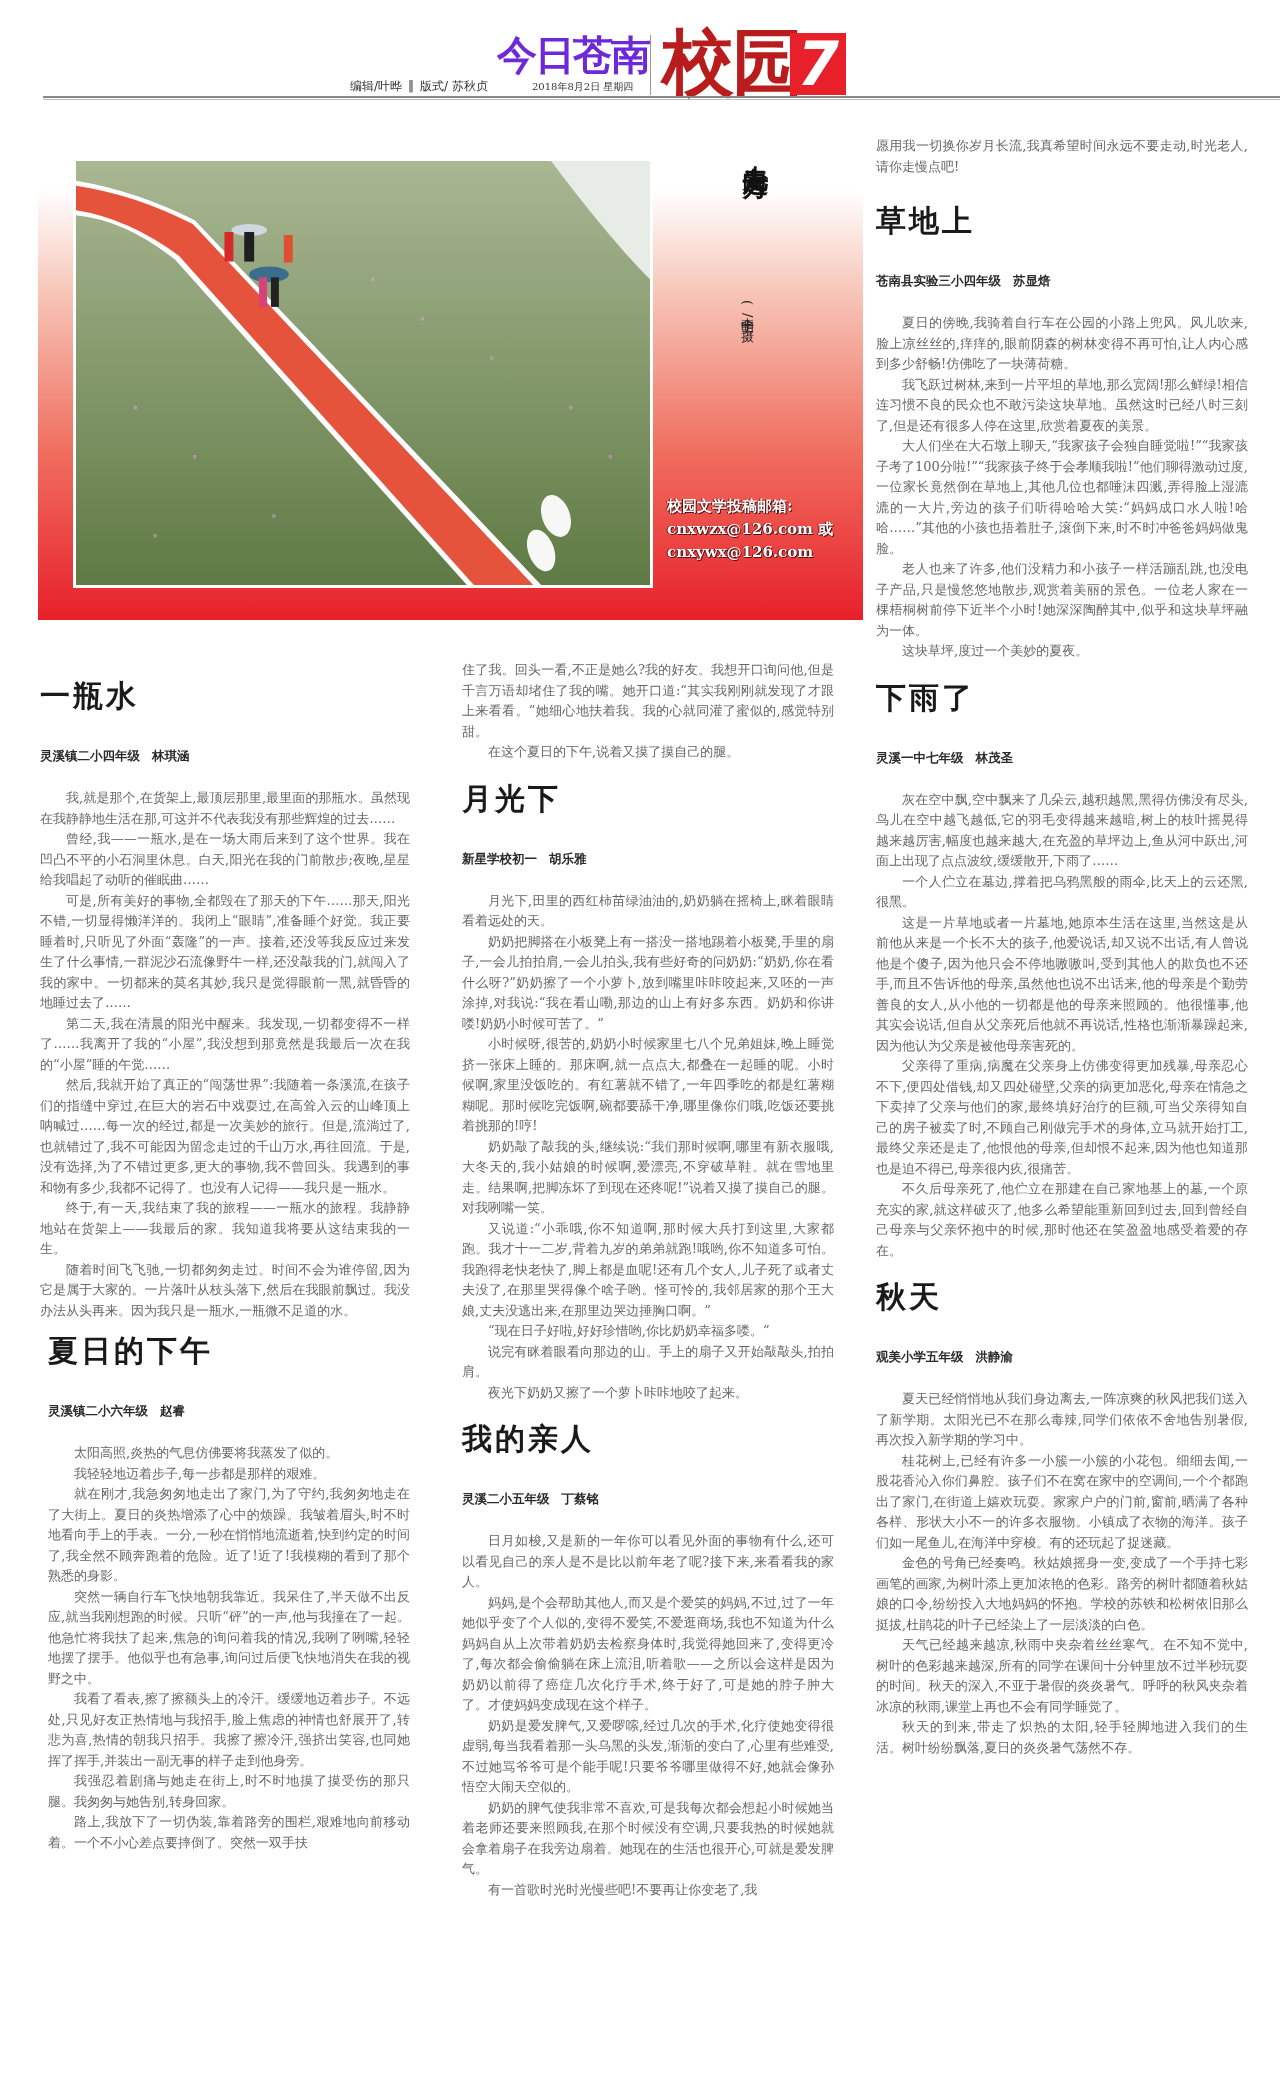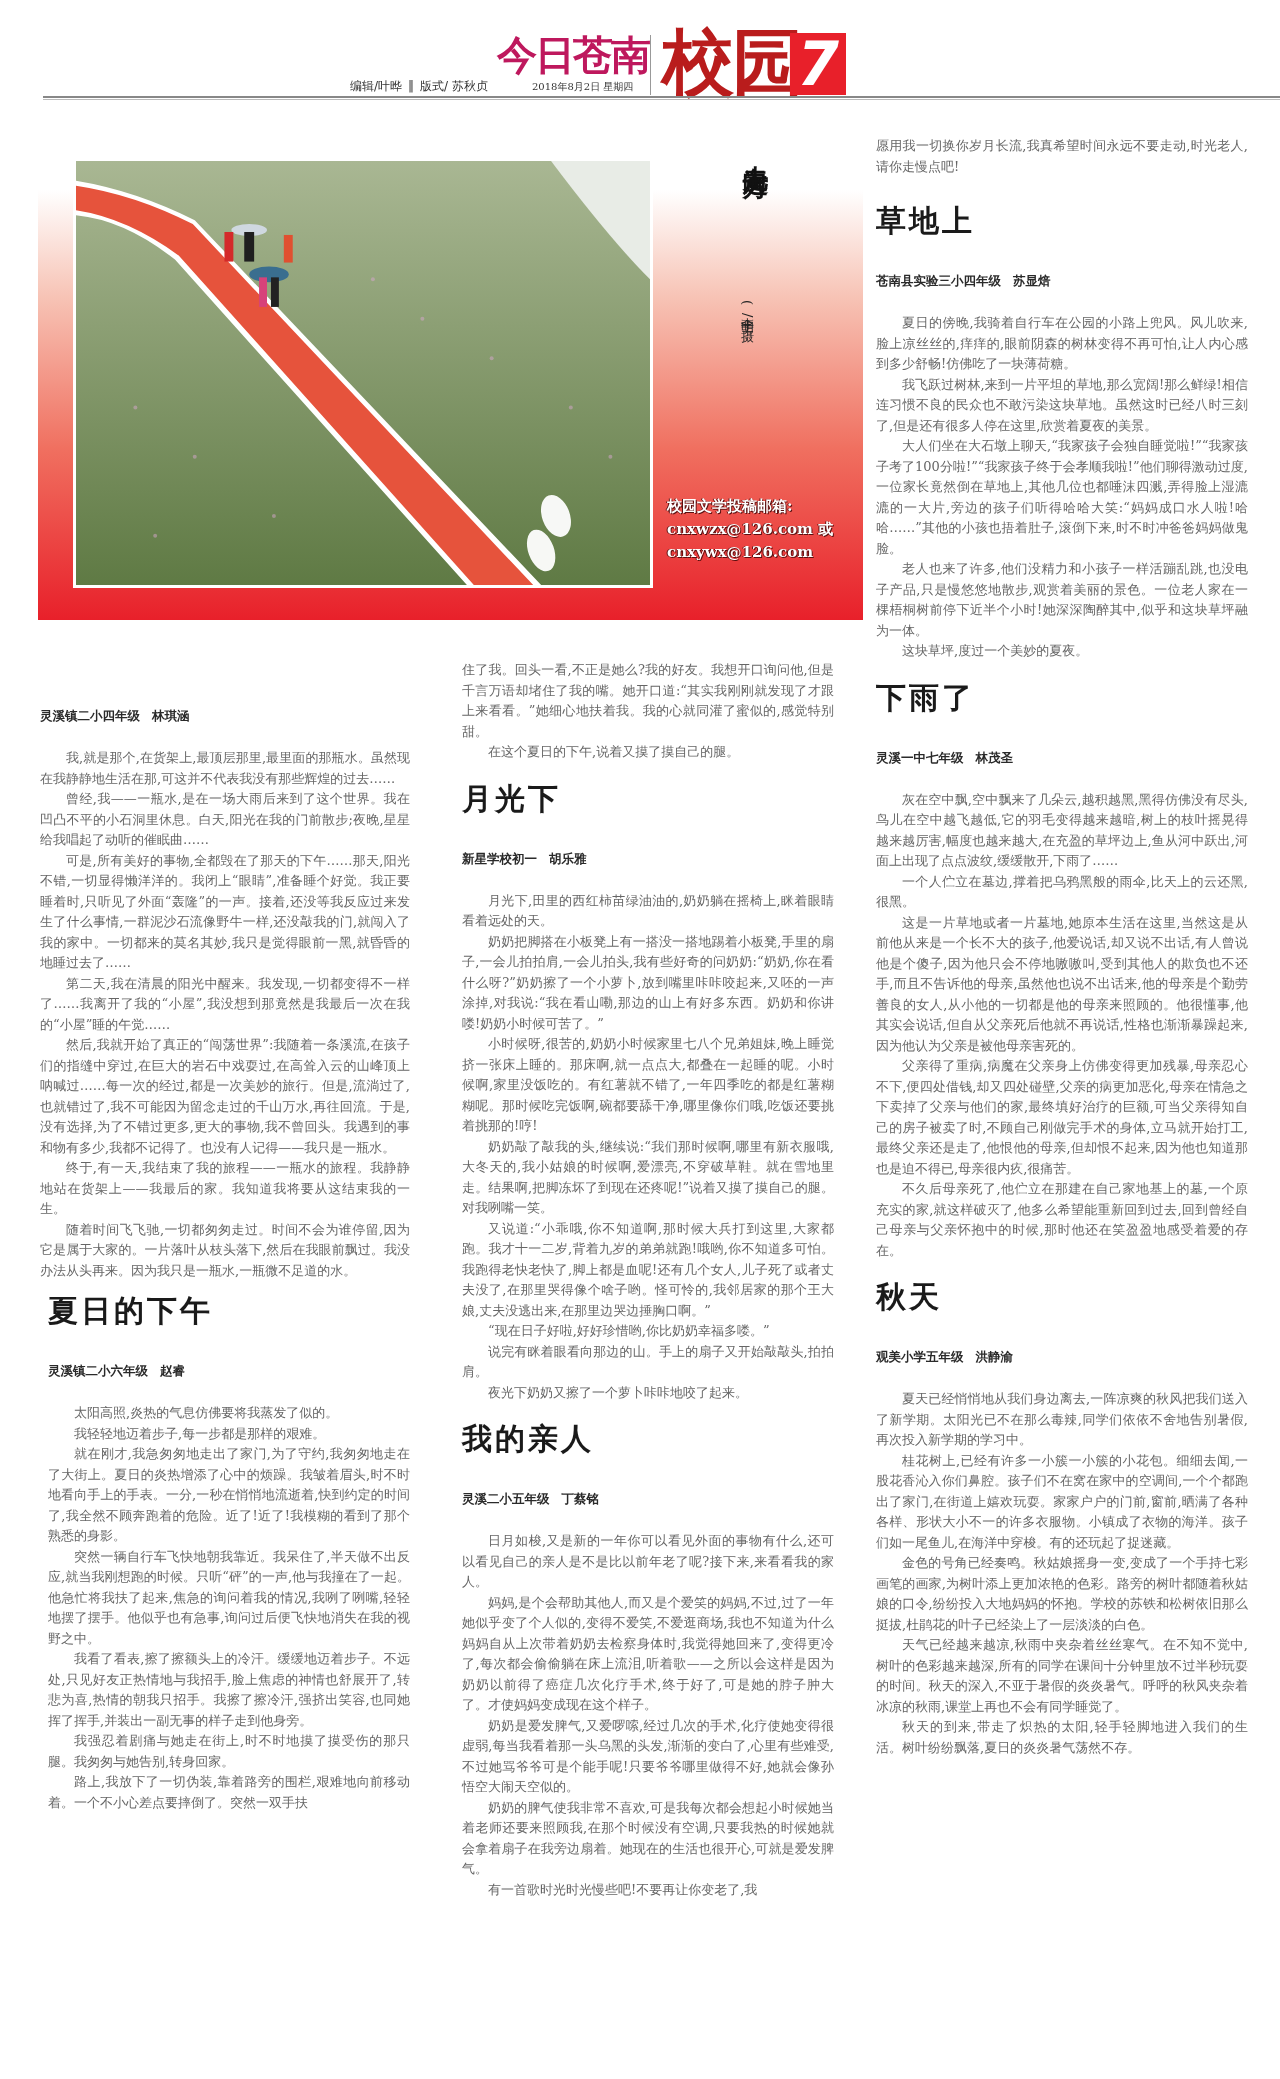--- a/index.html
+++ b/index.html
@@ -1,21 +1,21 @@
 <!DOCTYPE html>
 <html><head>
 <meta charset="utf-8">
 <style>
   * { box-sizing: border-box; margin: 0; padding: 0; }
   html, body { width: 1280px; background: #ffffff; }
   body { position: relative; height: 2079px; overflow: hidden; font-family: "DejaVu Serif", "Liberation Serif", serif; color: #555; }
 
   
   .masthead { position: absolute; left: 0; top: 0; width: 1280px; height: 100px; }
-  .mast-brand { position: absolute; left: 497px; top: 33px; font-family: "DejaVu Sans", sans-serif; font-weight: bold; font-size: 40px; color: #be185d; letter-spacing: -2px; line-height: 44px; }
+  .mast-brand { position: absolute; left: 497px; top: 33px; font-family: "DejaVu Sans", sans-serif; font-weight: bold; font-size: 40px; color: #6d28d9; letter-spacing: -2px; line-height: 44px; }
   .mast-vsep { position: absolute; left: 650px; top: 35px; width: 1px; height: 60px; background: #999; }
   .mast-section { position: absolute; left: 662px; top: 30px; font-family: "DejaVu Sans", sans-serif; font-weight: bold; font-size: 72px; color: #b91c1c; line-height: 64px; letter-spacing: -2px; }
   .mast-pagebox { position: absolute; left: 790px; top: 33px; width: 56px; height: 62px; background: #e8202a; color: #fff; font-family: "DejaVu Sans", sans-serif; font-weight: bold; font-size: 60px; line-height: 62px; text-align: center; font-style: italic; }
   .mast-meta { position: absolute; left: 350px; top: 78px; font-family: "DejaVu Sans", sans-serif; font-size: 12px; color: #333; white-space: nowrap; }
   .mast-meta span { margin-right: 6px; }
   .mast-date { position: absolute; left: 532px; top: 80px; font-family: "DejaVu Serif", serif; font-size: 10px; color: #333; white-space: nowrap; }
   .mast-rule { position: absolute; left: 43px; top: 96px; width: 1237px; height: 4px; border-top: 2px solid #888; border-bottom: 1px solid #bbb; }
 
   
   .hero-bg { position: absolute; left: 38px; top: 190px; width: 825px; height: 430px; background: linear-gradient(to bottom, #ffffff 0%, #f7c3b5 25%, #f07060 60%, #e8202a 100%); }
@@ -96,20 +96,21 @@
   <div class="hero-credit">(李士明/摄)</div>
   <div class="hero-contact">
     <div>校园文学投稿邮箱:</div>
     <div><span>cnxwzx@126.com</span> <span>或</span></div>
     <div>cnxywx@126.com</div>
   </div>
 </section>
 
 <div class="col col-left" style="top:676px;">
   <article>
+    <h2 class="article-title">一瓶水</h2>
     <div class="article-byline"><span>灵溪镇二小四年级</span><span class="author">林琪涵</span></div>
     <p>我,就是那个,在货架上,最顶层那里,最里面的那瓶水。虽然现在我静静地生活在那,可这并不代表我没有那些辉煌的过去……</p>
     <p>曾经,我——一瓶水,是在一场大雨后来到了这个世界。我在凹凸不平的小石洞里休息。白天,阳光在我的门前散步;夜晚,星星给我唱起了动听的催眠曲……</p>
     <p>可是,所有美好的事物,全都毁在了那天的下午……那天,阳光不错,一切显得懒洋洋的。我闭上“眼睛”,准备睡个好觉。我正要睡着时,只听见了外面“轰隆”的一声。接着,还没等我反应过来发生了什么事情,一群泥沙石流像野牛一样,还没敲我的门,就闯入了我的家中。一切都来的莫名其妙,我只是觉得眼前一黑,就昏昏的地睡过去了……</p>
     <p>第二天,我在清晨的阳光中醒来。我发现,一切都变得不一样了……我离开了我的“小屋”,我没想到那竟然是我最后一次在我的“小屋”睡的午觉……</p>
     <p>然后,我就开始了真正的“闯荡世界”:我随着一条溪流,在孩子们的指缝中穿过,在巨大的岩石中戏耍过,在高耸入云的山峰顶上呐喊过……每一次的经过,都是一次美妙的旅行。但是,流淌过了,也就错过了,我不可能因为留念走过的千山万水,再往回流。于是,没有选择,为了不错过更多,更大的事物,我不曾回头。我遇到的事和物有多少,我都不记得了。也没有人记得——我只是一瓶水。</p>
     <p>终于,有一天,我结束了我的旅程——一瓶水的旅程。我静静地站在货架上——我最后的家。我知道我将要从这结束我的一生。</p>
     <p>随着时间飞飞驰,一切都匆匆走过。时间不会为谁停留,因为它是属于大家的。一片落叶从枝头落下,然后在我眼前飘过。我没办法从头再来。因为我只是一瓶水,一瓶微不足道的水。</p>
   </article>
   <article style="margin-top:10px;margin-left:8px;">

